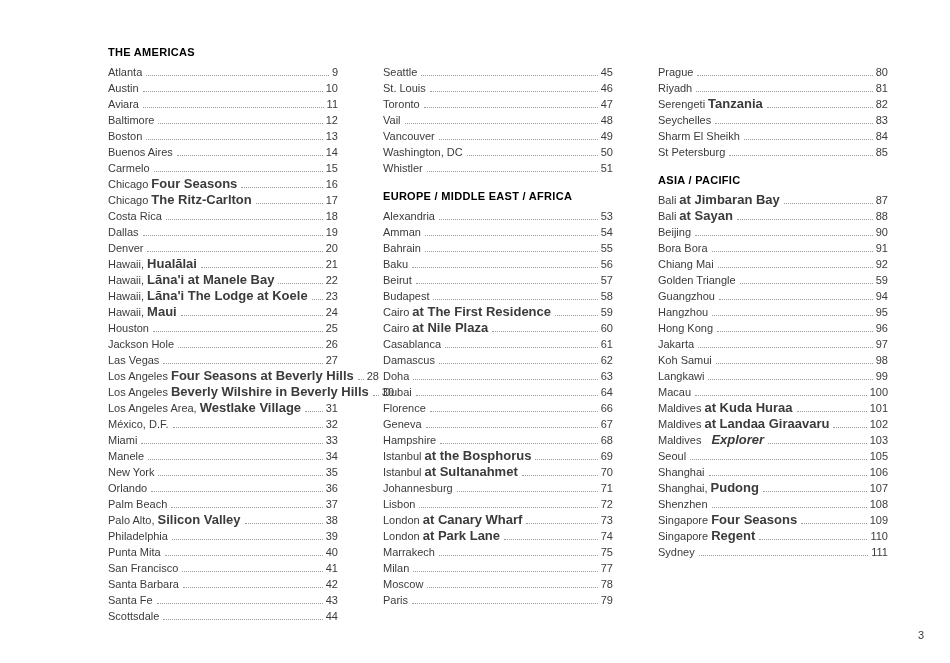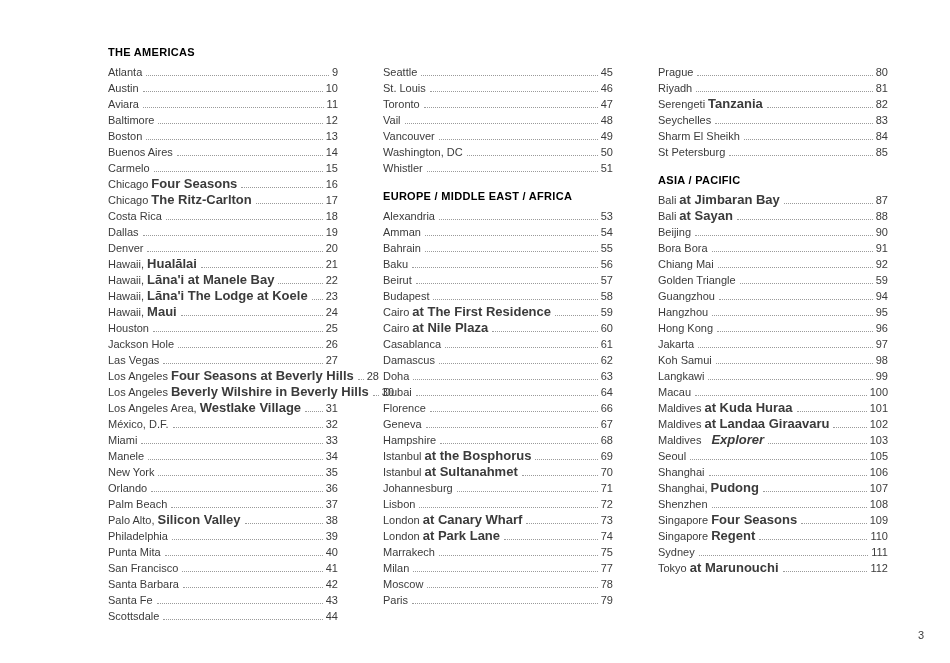--- a/index.html
+++ b/index.html
@@ -568,22 +568,16 @@
           <span class="entry-name">Singapore</span>
           <span class="entry-sub">Regent</span>
           <span class="leader"></span>
           <span class="entry-page">110</span>
         </div>
         <div class="toc-entry">
           <span class="entry-name">Sydney</span>
           <span class="leader"></span>
           <span class="entry-page">111</span>
         </div>
-        <div class="toc-entry">
-          <span class="entry-name">Tokyo</span>
-          <span class="entry-sub">at Marunouchi</span>
-          <span class="leader"></span>
-          <span class="entry-page">112</span>
-        </div>
       </div>
   </div>
   <div class="page-number">3</div>
 </div>
 
 </body></html>

